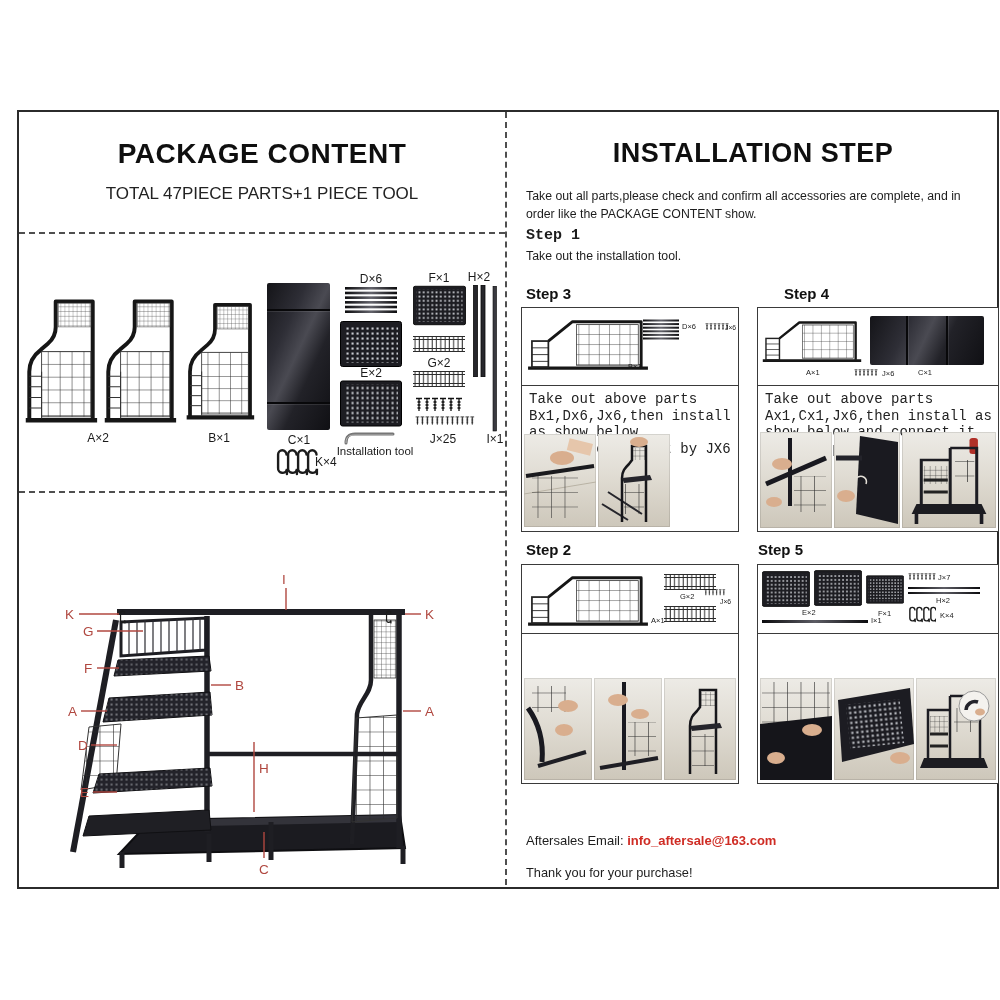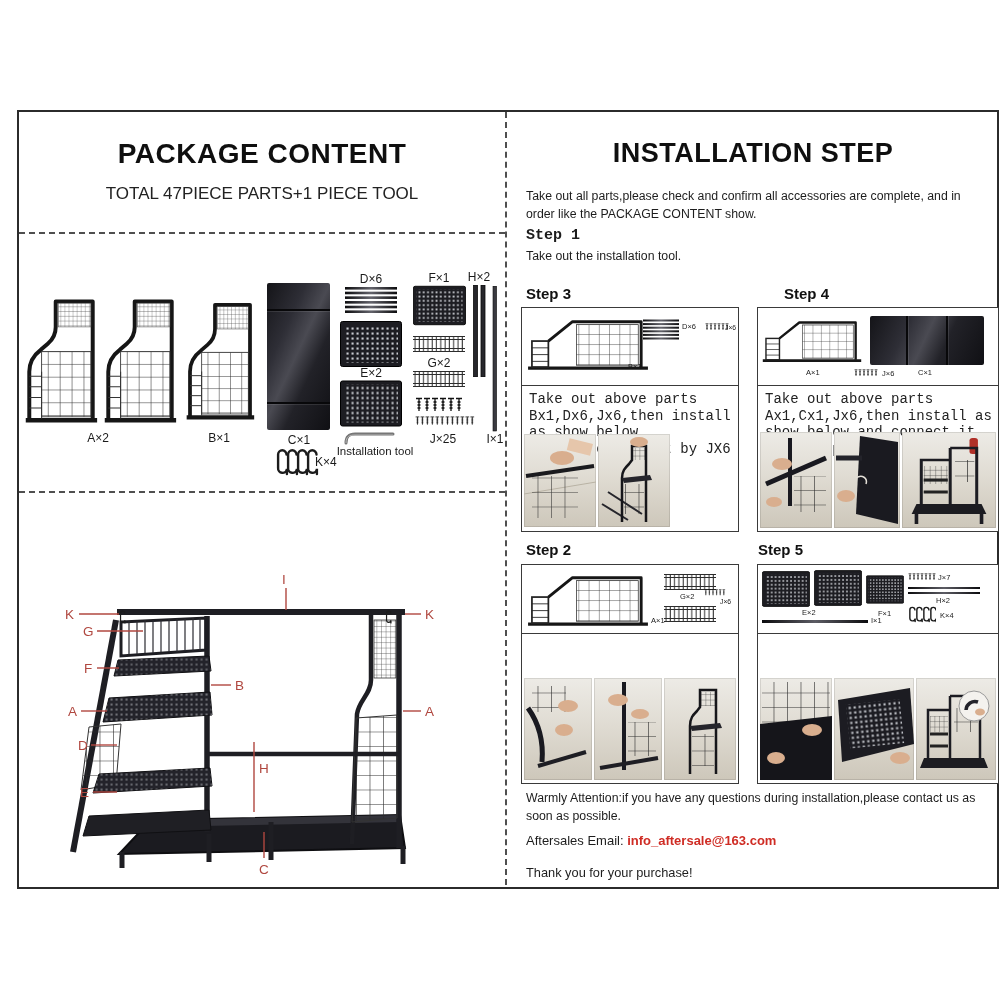--- a/index.html
+++ b/index.html
@@ -432,20 +432,19 @@
         <rect x="38" y="30" width="24" height="24" fill="url(#meshC)"></rect>
         <path d="M14,56 H32 M14,68 H32" stroke="#222" stroke-width="3" fill="none"></path>
         <polygon points="8,80 68,80 72,90 4,90" fill="#1c1c21"></polygon>
         <circle cx="58" cy="28" r="15" fill="#f4f2ee" stroke="#999"></circle>
         <path d="M50,32 a9,9 0 0 1 12,-8" stroke="#23232a" stroke-width="3.5" fill="none"></path>
         <ellipse cx="64" cy="34" rx="5" ry="3.5" fill="#d9ae8e"></ellipse>
       </svg>
     </div>
   </div>
 
-  <div class="txt" style="left:517px;top:789px;width:465px;">Warmly Attention:if you have any questions during installation,please contact us as soon as possible.</div>
   <div class="txt" style="left:517px;top:832px;font-size:13px;">
     <span>Aftersales Email:</span>
     <span class="email" style="color:#cf2c24;">info_aftersale@163.com</span>
   </div>
   <div class="txt" style="left:517px;top:864px;font-size:12.8px;">Thank you for your purchase!</div>
 
 </div>
 
 </body></html>

